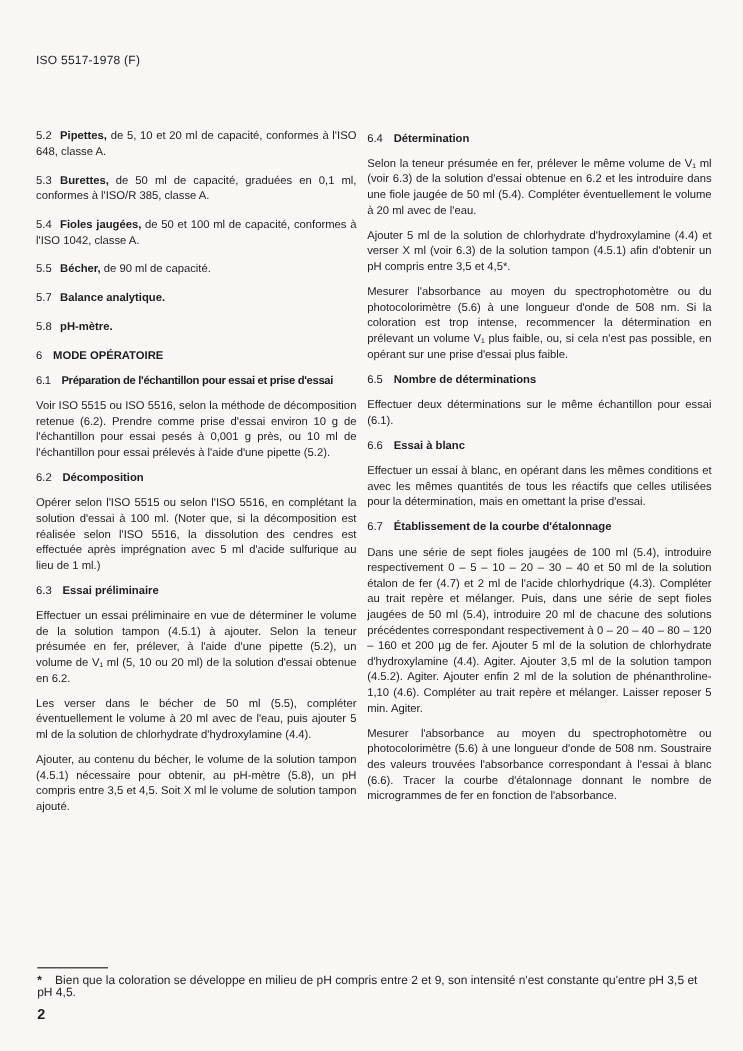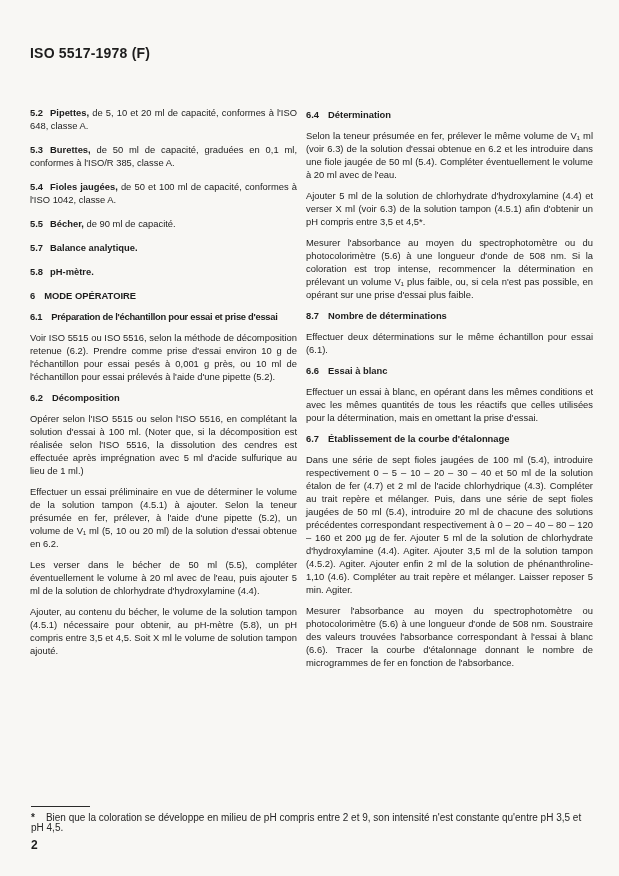--- a/index.html
+++ b/index.html
@@ -11,34 +11,34 @@
   }
   .page{
     position:relative;
     width:619px;height:876px;
     background:#f8f7f4;
     color:#1d1d1d;
     overflow:hidden;
   }
   .header{
     position:absolute;left:30px;top:45px;
-    font-size:14px;font-weight:bold;letter-spacing:.2px;text-align:center;
+    font-size:10px;font-weight:normal;letter-spacing:.2px;text-align:center;
   }
   .columns{
     position:absolute;left:30px;top:106px;width:563px;
     display:flex;gap:9px;
   }
   .col{font-size:9.4px;line-height:13px;}
   .col.left{width:267px;}
   .col.right{width:287px;}
   p{margin:0;}
   .item{margin:0 0 11px;text-align:justify;}
   .para{margin:0 0 8px;text-align:justify;}
   .b{font-weight:bold;}
-  .num{font-weight:bold;margin-right:7px;}
+  .num{font-weight:normal;margin-right:7px;}
   .hd{margin:2px 0 8px;font-weight:bold;}
   .hd .num{margin-right:9px;}
   .hd-main{}
   .hd-sub{margin-top:5px;}
   .tight{letter-spacing:-0.28px;white-space:nowrap;}
   .fn-rule{
     position:absolute;left:31px;top:806px;width:59px;height:0;
     border-top:1.5px solid #2a2a2a;
   }
   .footnote{
@@ -76,34 +76,35 @@
       <p class="item"><span class="num">5.8</span><span class="b">pH-mètre.</span></p>
 
       <p class="hd hd-main"><span class="num">6</span><span>MODE OPÉRATOIRE</span></p>
 
       <p class="hd hd-sub tight"><span class="num">6.1</span><span>Préparation de l'échantillon pour essai et prise d'essai</span></p>
       <p class="para">Voir ISO 5515 ou ISO 5516, selon la méthode de décomposition retenue (6.2). Prendre comme prise d'essai environ 10 g de l'échantillon pour essai pesés à 0,001 g près, ou 10 ml de l'échantillon pour essai prélevés à l'aide d'une pipette (5.2).</p>
 
       <p class="hd hd-sub"><span class="num">6.2</span><span>Décomposition</span></p>
       <p class="para">Opérer selon l'ISO 5515 ou selon l'ISO 5516, en complétant la solution d'essai à 100 ml. (Noter que, si la décomposition est réalisée selon l'ISO 5516, la dissolution des cendres est effectuée après imprégnation avec 5 ml d'acide sulfurique au lieu de 1 ml.)</p>
 
+      <p class="hd hd-sub"><span class="num">6.3</span><span>Essai préliminaire</span></p>
       <p class="para">Effectuer un essai préliminaire en vue de déterminer le volume de la solution tampon (4.5.1) à ajouter. Selon la teneur présumée en fer, prélever, à l'aide d'une pipette (5.2), un volume de V₁ ml (5, 10 ou 20 ml) de la solution d'essai obtenue en 6.2.</p>
       <p class="para">Les verser dans le bécher de 50 ml (5.5), compléter éventuellement le volume à 20 ml avec de l'eau, puis ajouter 5 ml de la solution de chlorhydrate d'hydroxylamine (4.4).</p>
       <p class="para">Ajouter, au contenu du bécher, le volume de la solution tampon (4.5.1) nécessaire pour obtenir, au pH-mètre (5.8), un pH compris entre 3,5 et 4,5. Soit X ml le volume de solution tampon ajouté.</p>
 
     </div>
 
     <div class="col right">
 
       <p class="hd"><span class="num">6.4</span><span>Détermination</span></p>
       <p class="para">Selon la teneur présumée en fer, prélever le même volume de V₁ ml (voir 6.3) de la solution d'essai obtenue en 6.2 et les introduire dans une fiole jaugée de 50 ml (5.4). Compléter éventuellement le volume à 20 ml avec de l'eau.</p>
       <p class="para">Ajouter 5 ml de la solution de chlorhydrate d'hydroxylamine (4.4) et verser X ml (voir 6.3) de la solution tampon (4.5.1) afin d'obtenir un pH compris entre 3,5 et 4,5*.</p>
       <p class="para">Mesurer l'absorbance au moyen du spectrophotomètre ou du photocolorimètre (5.6) à une longueur d'onde de 508 nm. Si la coloration est trop intense, recommencer la détermination en prélevant un volume V₁ plus faible, ou, si cela n'est pas possible, en opérant sur une prise d'essai plus faible.</p>
 
-      <p class="hd hd-sub"><span class="num">8.7</span><span>Nombre de déterminations</span></p>
+      <p class="hd hd-sub"><span class="num">6.5</span><span>Nombre de déterminations</span></p>
       <p class="para">Effectuer deux déterminations sur le même échantillon pour essai (6.1).</p>
 
       <p class="hd hd-sub"><span class="num">6.6</span><span>Essai à blanc</span></p>
       <p class="para">Effectuer un essai à blanc, en opérant dans les mêmes conditions et avec les mêmes quantités de tous les réactifs que celles utilisées pour la détermination, mais en omettant la prise d'essai.</p>
 
       <p class="hd hd-sub"><span class="num">6.7</span><span>Établissement de la courbe d'étalonnage</span></p>
       <p class="para">Dans une série de sept fioles jaugées de 100 ml (5.4), introduire respectivement 0 – 5 – 10 – 20 – 30 – 40 et 50 ml de la solution étalon de fer (4.7) et 2 ml de l'acide chlorhydrique (4.3). Compléter au trait repère et mélanger. Puis, dans une série de sept fioles jaugées de 50 ml (5.4), introduire 20 ml de chacune des solutions précédentes correspondant respectivement à 0 – 20 – 40 – 80 – 120 – 160 et 200 µg de fer. Ajouter 5 ml de la solution de chlorhydrate d'hydroxylamine (4.4). Agiter. Ajouter 3,5 ml de la solution tampon (4.5.2). Agiter. Ajouter enfin 2 ml de la solution de phénanthroline-1,10 (4.6). Compléter au trait repère et mélanger. Laisser reposer 5 min. Agiter.</p>
       <p class="para">Mesurer l'absorbance au moyen du spectrophotomètre ou photocolorimètre (5.6) à une longueur d'onde de 508 nm. Soustraire des valeurs trouvées l'absorbance correspondant à l'essai à blanc (6.6). Tracer la courbe d'étalonnage donnant le nombre de microgrammes de fer en fonction de l'absorbance.</p>
 
     </div>

